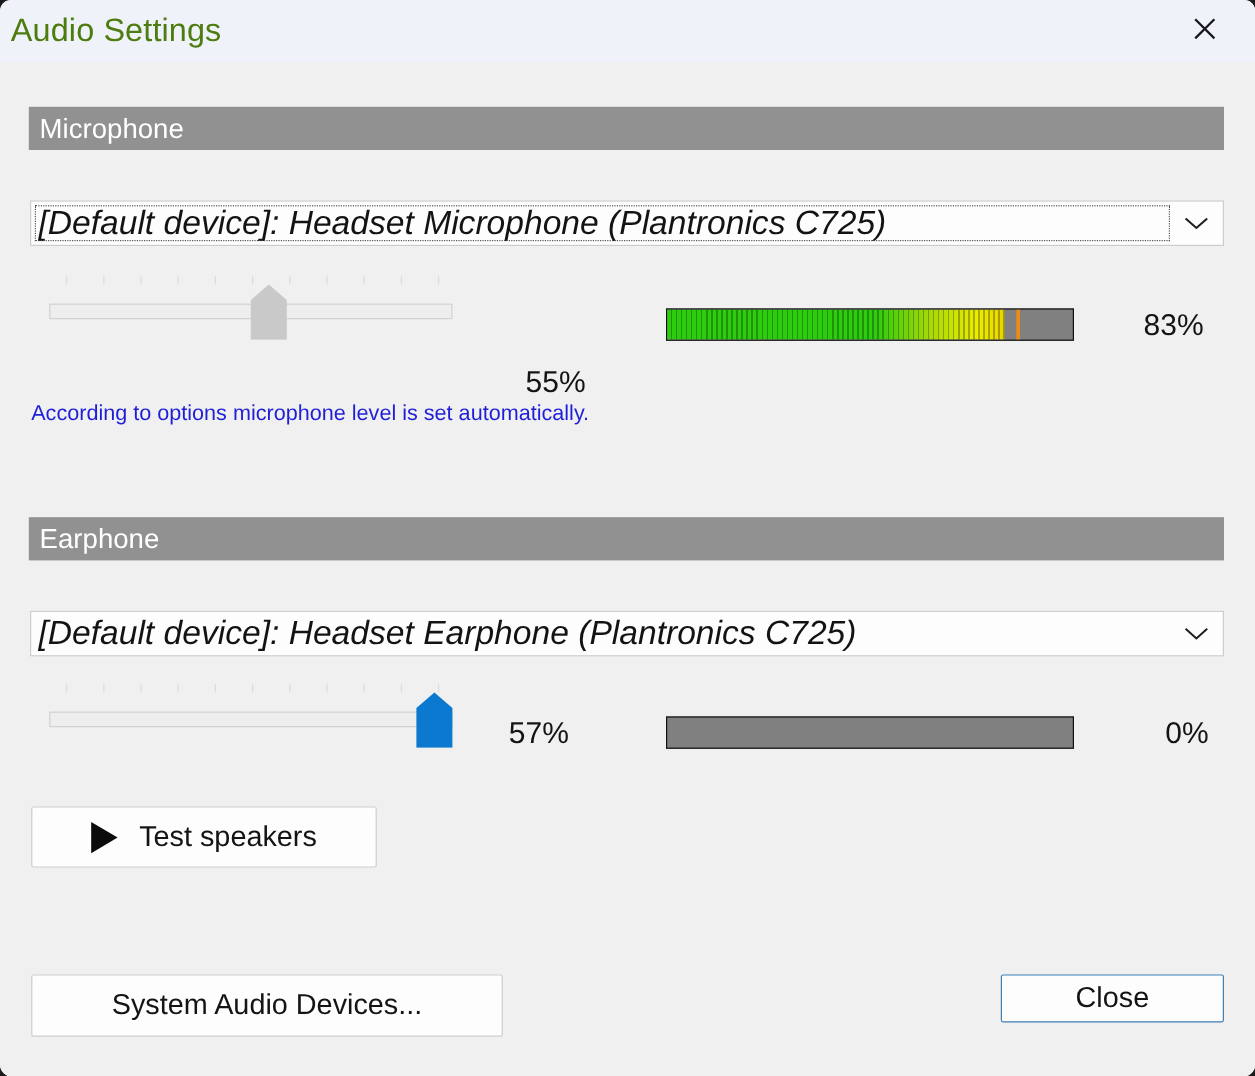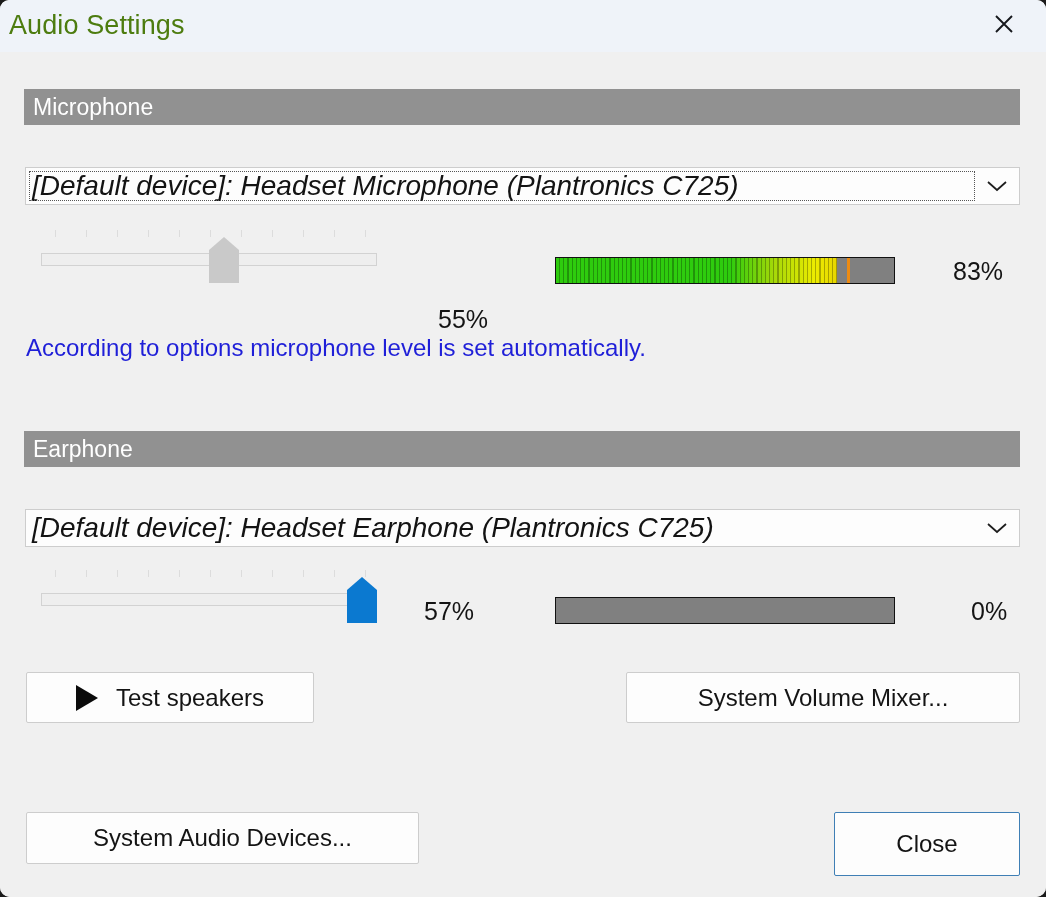--- a/index.html
+++ b/index.html
@@ -182,21 +182,21 @@
 
   .pct {
     position: absolute;
     font-size: 25px;
     color: #141414;
     white-space: nowrap;
   }
 
   .note-text {
     position: absolute;
-    font-size: 24px;
+    font-size: 18px;
     color: #1f1fd8;
     white-space: nowrap;
   }
 
   
   .btn {
     position: absolute;
     background: #fdfdfd;
     border: 1px solid #cdcdcd;
     border-radius: 2px;
@@ -323,26 +323,23 @@
 
     <div class="pct" style="left:971px; top:545px;">0%</div>
 
     <div class="btn" style="left:26px; top:620px; width:288px; height:51px;">
       <div class="btn-inner">
         <span class="play-tri"></span>
         <span>Test speakers</span>
       </div>
     </div>
 
-    <div class="btn" style="left:626px; top:620px; width:394px; height:51px;">
-      <span>System Volume Mixer...</span>
-    </div>
 
     <div class="btn" style="left:26px; top:760px; width:393px; height:52px;">
       <span>System Audio Devices...</span>
     </div>
 
-    <div class="btn default" style="left:834px; top:760px; width:186px; height:64px;justify-content:center;">
+    <div class="btn default" style="left:834px; top:760px; width:186px; height:40px;justify-content:center;">
       <span>Close</span>
     </div>
 
   </div>
 </div>
 
 </body></html>

